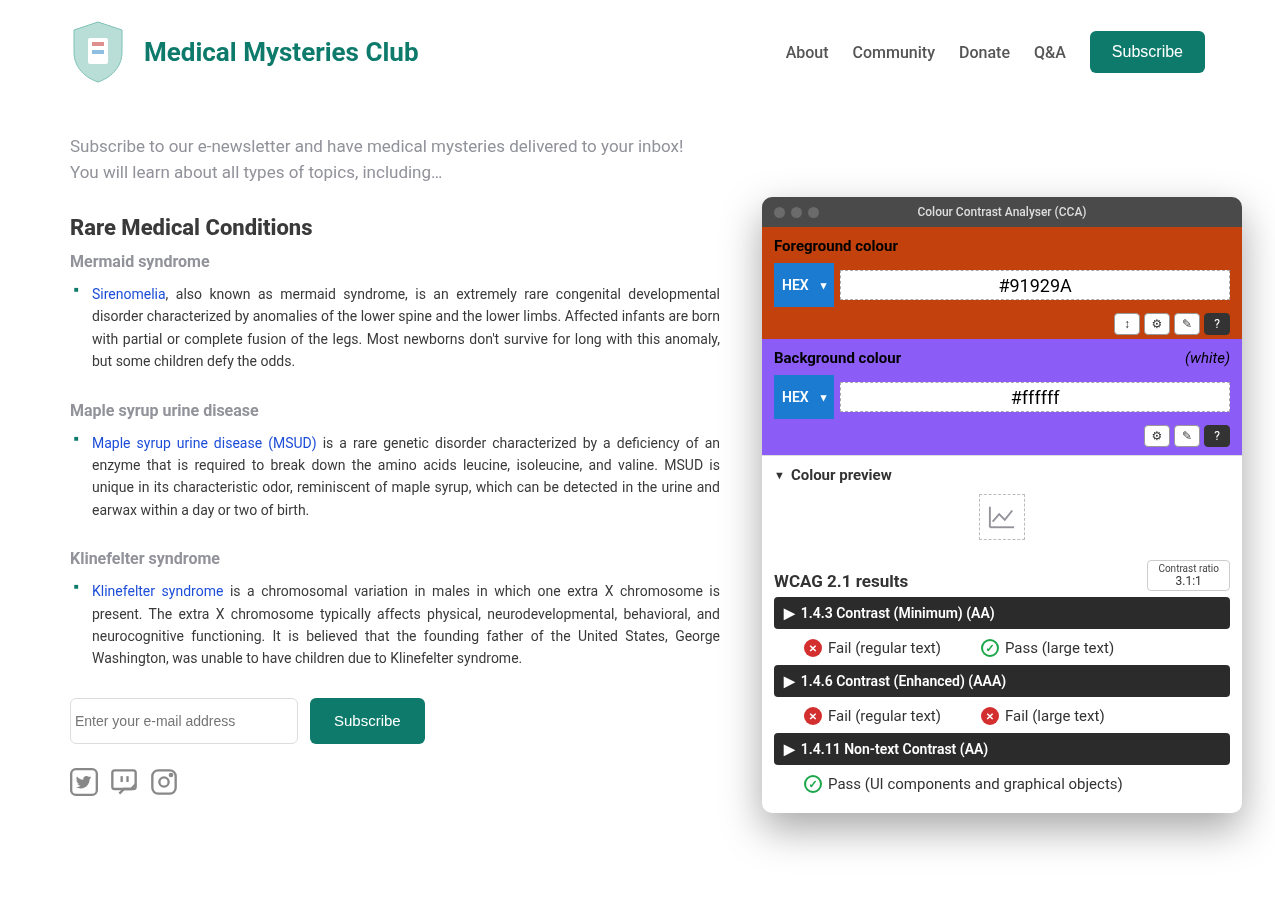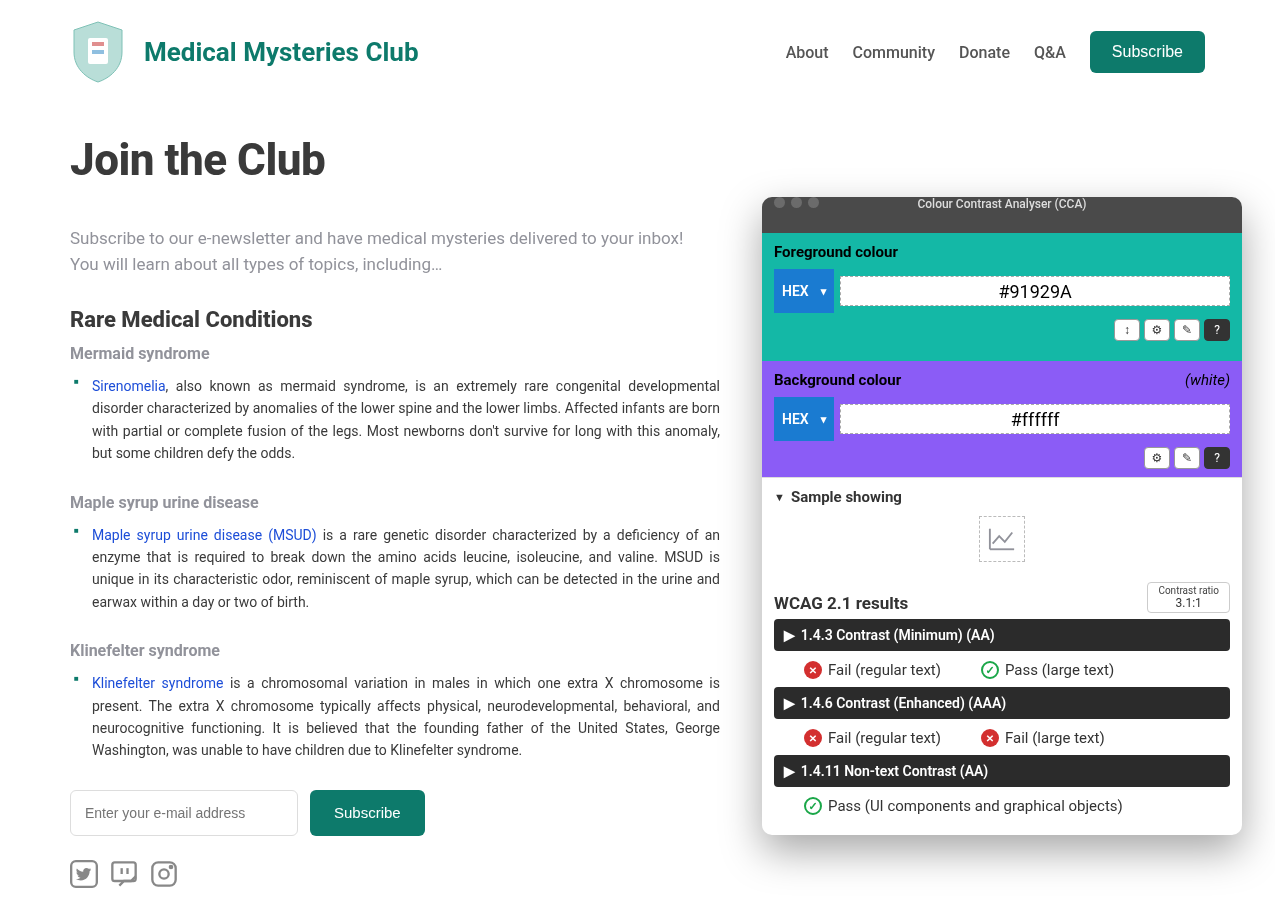--- a/index.html
+++ b/index.html
@@ -20,34 +20,34 @@
 .page-title { font-size: 44px; font-weight: 800; color: #3a3a3a; margin-bottom: 40px; letter-spacing: -0.5px; }
 .intro { color: #91929a; font-size: 17px; line-height: 1.5; margin-bottom: 30px; max-width: 640px; }
 .section-heading { font-size: 22px; font-weight: 800; color: #3a3a3a; margin-bottom: 12px; }
 .condition-name { font-size: 16px; font-weight: 700; color: #91929a; margin-bottom: 12px; }
 .condition-list { list-style: none; margin-bottom: 28px; padding-left: 10px; }
 .condition-list li { position: relative; padding-left: 12px; font-size: 14px; line-height: 1.6; color: #3a3a3a; text-align: justify; max-width: 640px; }
 .condition-list li::before { content: "■"; position: absolute; left: -6px; top: 1px; font-size: 8px; color: #0d7a6b; }
 .condition-link { color: #1d4ed8; text-decoration: none; }
 
 .subscribe-row { display: flex; gap: 12px; margin-top: 24px; margin-bottom: 24px; }
-.email-input { flex: 0 0 228px; padding: 14px 14px; border: 1px solid #ddd; border-radius: 6px; font-size: 14px; }
+.email-input { flex: 0 0 228px; padding: 14px 4px; border: 1px solid #ddd; border-radius: 6px; font-size: 14px; }
 .subscribe-btn2 { background: #0d7a6b; color: #fff; border: none; padding: 14px 24px; border-radius: 6px; font-size: 15px; font-weight: 500; cursor: pointer; }
 
 .socials { display: flex; gap: 12px; }
 .social-icon { width: 28px; height: 28px; color: #888; }
 
 
 .cca-window { position: absolute; top: 197px; left: 762px; width: 480px; background: #fff; border-radius: 10px; box-shadow: 0 16px 40px rgba(0,0,0,0.35); overflow: hidden; font-family: -apple-system, BlinkMacSystemFont, "Segoe UI", Roboto, sans-serif; }
-.cca-titlebar { background: #4a4a4a; height: 36px; display: flex; padding: 0 12px; position: relative; }
+.cca-titlebar { background: #4a4a4a; height: 30px; display: flex; align-items: center; padding: 0 12px; position: relative; }
 .traffic-lights { display: flex; gap: 6px; }
 .traffic-light { width: 11px; height: 11px; border-radius: 50%; background: #6b6b6b; }
 .cca-title { position: absolute; left: 0; right: 0; text-align: center; color: #ddd; font-size: 12px; font-weight: 500; }
 
-.cca-section-fg { background: #14b8a6; padding: 10px 12px 20px; }
+.cca-section-fg { background: #c2410c; padding: 10px 12px 4px; }
 .cca-section-bg { background: #8b5cf6; padding: 10px 12px 8px; }
 .cca-label { font-size: 15px; font-weight: 700; color: #000; margin-bottom: 8px; display: flex; justify-content: space-between; align-items: center; }
 .white-note { font-style: italic; font-weight: 400; font-size: 15px; }
 .cca-input-row { display: flex; gap: 6px; margin-bottom: 6px; align-items: center; }
 .hex-select { background: #1a7bd1; color: #fff; border: none; padding: 4px 8px; font-size: 14px; font-weight: 600; border-radius: 0; height: 44px; display: flex; align-items: center; }
 .hex-caret { margin-left: 12px; font-size: 11px; }
 .cca-colorbox { flex: 1; background: #fff; border: 1px dashed #aaa; height: 30px; display: flex; align-items: center; justify-content: center; font-size: 18px; font-weight: 400; color: #000; }
 .cca-toolbar { display: flex; justify-content: flex-end; gap: 4px; }
 .cca-tool { width: 26px; height: 22px; background: #fff; border: 1px solid #999; border-radius: 4px; display: flex; align-items: center; justify-content: center; font-size: 12px; cursor: pointer; }
 .cca-tool.dark { background: #333; color: #fff; border-color: #333; }
@@ -94,21 +94,20 @@
   <nav class="nav">
     <a href="#">About</a>
     <a href="#">Community</a>
     <a href="#">Donate</a>
     <a href="#">Q&amp;A</a>
     <button class="subscribe-btn">Subscribe</button>
   </nav>
 </div>
 
 <div class="main">
-  <h1 class="page-title">Join the Club</h1>
   <p class="intro">Subscribe to our e-newsletter and have medical mysteries delivered to your inbox! You will learn about all types of topics, including…</p>
   <h2 class="section-heading">Rare Medical Conditions</h2>
 
   <h3 class="condition-name">Mermaid syndrome</h3>
   <ul class="condition-list">
     <li><a class="condition-link" href="#">Sirenomelia</a><span>, also known as mermaid syndrome, is an extremely rare congenital developmental disorder characterized by anomalies of the lower spine and the lower limbs. Affected infants are born with partial or complete fusion of the legs. Most newborns don't survive for long with this anomaly, but some children defy the odds.</span></li>
   </ul>
 
   <h3 class="condition-name">Maple syrup urine disease</h3>
   <ul class="condition-list">
@@ -186,21 +185,21 @@
     <div class="cca-toolbar">
       <div class="cca-tool">⚙</div>
       <div class="cca-tool">✎</div>
       <div class="cca-tool dark">?</div>
     </div>
   </div>
 
   <div class="cca-sample">
     <div class="cca-sample-header">
         <span class="disclosure">▼</span>
-        <span>Sample showing</span>
+        <span>Colour preview</span>
       </div>
     <div class="sample-row">
       <div class="sample-chart">
           <svg width="30" height="26" viewBox="0 0 30 26" fill="none" stroke="currentColor" stroke-width="2">
             <path d="M2 24 H28"></path>
             <path d="M2 24 V2"></path>
             <path d="M5 18 L12 10 L18 16 L26 6"></path>
           </svg>
         </div>
     </div>

